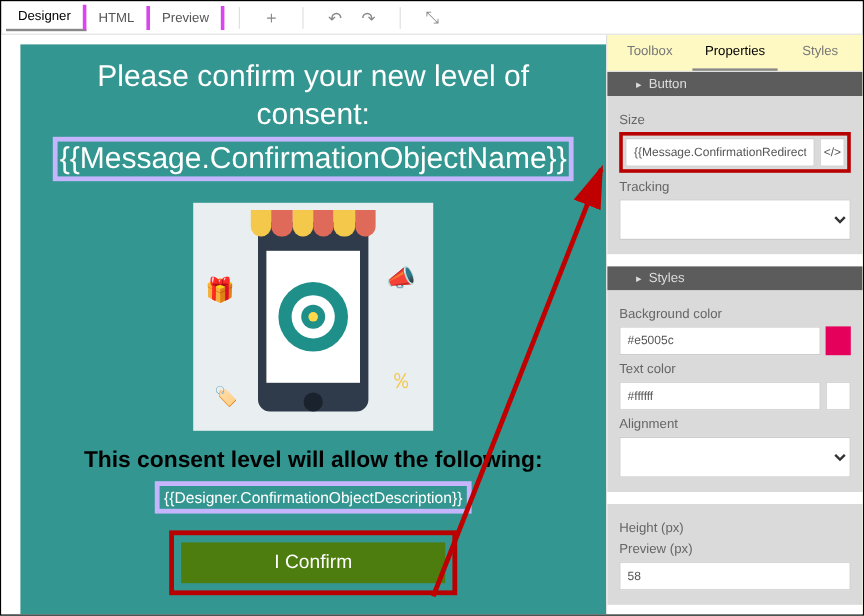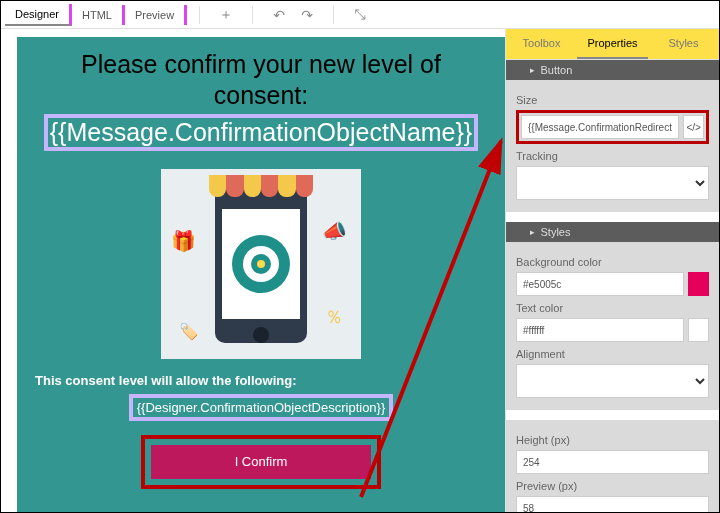--- a/index.html
+++ b/index.html
@@ -9,54 +9,54 @@
   .topbar { height: 28px; display: flex; align-items: center; border-bottom: 1px solid #e0e0e0; padding: 0 4px; gap: 0; }
   .view-tab { font-size: 11px; padding: 4px 10px; color: #555; cursor: pointer; border-right: 3px solid #d946ef; }
   .view-tab.active { color: #000; border-bottom: 2px solid #888; }
   .tb-sep { width: 1px; height: 18px; background: #e0e0e0; margin: 0 12px; }
   .tb-icon { width: 28px; height: 28px; display: flex; align-items: center; justify-content: center; color: #888; cursor: pointer; font-size: 14px; }
 
   .main { flex: 1; display: flex; overflow: hidden; }
   .canvas-wrap { flex: 1; position: relative; overflow: hidden; background: #fff; }
   .canvas { position: absolute; left: 16px; top: 8px; right: 0; bottom: 0; background: #349690; padding: 12px 18px 18px 18px; }
 
-  .hdr { color: #000000; text-align: center; font-size: 25px; font-weight: 400; line-height: 1.25; }
+  .hdr { color: #ffffff; text-align: center; font-size: 25px; font-weight: 400; line-height: 1.25; }
   .merge-name { color: #fff; font-size: 25px; text-align: center; margin-top: 2px; }
   .hl-red { border: 4px solid #c4b5fd; display: inline-block; padding: 0 2px; }
 
   .illus-box { width: 200px; height: 190px; background: #e9eef1; margin: 18px auto 14px auto; display: flex; align-items: center; justify-content: center; position: relative; }
   .phone { width: 92px; height: 158px; background: #2f3a4a; border-radius: 10px; position: relative; display: flex; flex-direction: column; align-items: center; padding-top: 8px; }
   .awning { position: absolute; top: -10px; left: -6px; right: -6px; height: 22px; display: flex; }
   .awning span { flex:1; background: #f4c84a; border-bottom-left-radius: 8px; border-bottom-right-radius: 8px; }
   .awning span:nth-child(even){ background:#e06a5a; }
   .screen { width: 78px; height: 110px; background: #fff; margin-top: 16px; display:flex; align-items:center; justify-content:center; }
   .target { width:58px; height:58px; border-radius:50%; background:#1f8f8a; display:flex; align-items:center; justify-content:center; }
   .target2 { width:36px;height:36px;border-radius:50%;background:#fff; display:flex;align-items:center;justify-content:center;}
   .target3 { width:20px;height:20px;border-radius:50%;background:#1f8f8a; display:flex;align-items:center;justify-content:center;}
   .target4 { width:8px;height:8px;border-radius:50%;background:#ffd94a;}
   .home-btn { width:16px;height:16px;border-radius:50%;background:#1a222e;margin-top:8px;}
   .deco { position:absolute; font-size:20px; color:#2f3a4a; }
   .deco.gift { left:10px; top:60px; }
   .deco.tag { left:18px; bottom:18px; font-size:16px; }
   .deco.spk { right:14px; top:50px; }
   .deco.pct { right:18px; bottom:30px; font-size:18px; color:#f4c84a; }
 
-  .allow-txt { color:#ffffff; text-align:left; font-size:13px; font-weight:600; margin-top:6px; }
+  .allow-txt { color:#000000; text-align:center; font-size:19px; font-weight:600; margin-top:6px; }
   .merge-desc { text-align:center; margin-top:6px; }
   .merge-desc .hl-red { color:#fff; font-size:13px; padding:2px 4px; }
 
   .confirm-row { text-align:center; margin-top:14px; }
   .confirm-outer { display:inline-block; border:4px solid #b80000; padding:6px; }
-  .confirm-btn { background:#be185d; color:#fff; width:220px; height:34px; display:flex; align-items:center; justify-content:center; font-size:13px; cursor:pointer; }
+  .confirm-btn { background:#4d7c0f; color:#fff; width:220px; height:34px; display:flex; align-items:center; justify-content:center; font-size:16px; cursor:pointer; }
 
   
   .arrow-svg { position:absolute; left:0; top:0; width:100%; height:100%; pointer-events:none; }
 
   
-  .panel { width:214px; background:#fde047; border-left:1px solid #e0e0e0; display:flex; flex-direction:column; }
+  .panel { width:214px; background:#fef9c3; border-left:1px solid #e0e0e0; display:flex; flex-direction:column; }
   .panel-tabs { display:flex; border-bottom:1px solid #e0e0e0; }
   .ptab { flex:1; text-align:center; font-size:11px; padding:8px 0; color:#777; cursor:pointer; }
   .ptab.active { color:#000; border-bottom:2px solid #888; }
   .panel-body { flex:1; overflow-y:auto; background:#fff; }
 
   .section-h { background:#5c5c5c; color:#ddd; font-size:11px; padding:4px 24px; display:flex; align-items:center; gap:6px; }
   .section-h::before { content:"◂"; font-size:9px; transform: scaleX(-1); display:inline-block; }
   .grp { background:#dadada; padding:8px 10px 12px 10px; }
   .lbl { font-size:11px; color:#666; margin:6px 0 4px 0; }
 
@@ -183,21 +183,20 @@
           </div>
           <div class="lbl">Alignment</div>
           <select class="sel">
             <option>Center</option>
           </select>
         </div>
 
         <div class="gap"></div>
         <div class="grp">
           <div class="lbl">Height (px)</div>
-          <input class="inp" value="254" style="">
           <div class="lbl">Preview (px)</div>
           <input class="inp" value="58" style="">
         </div>
 
       </div>
     </div>
   </div>
 </div>
 
 </body></html>

